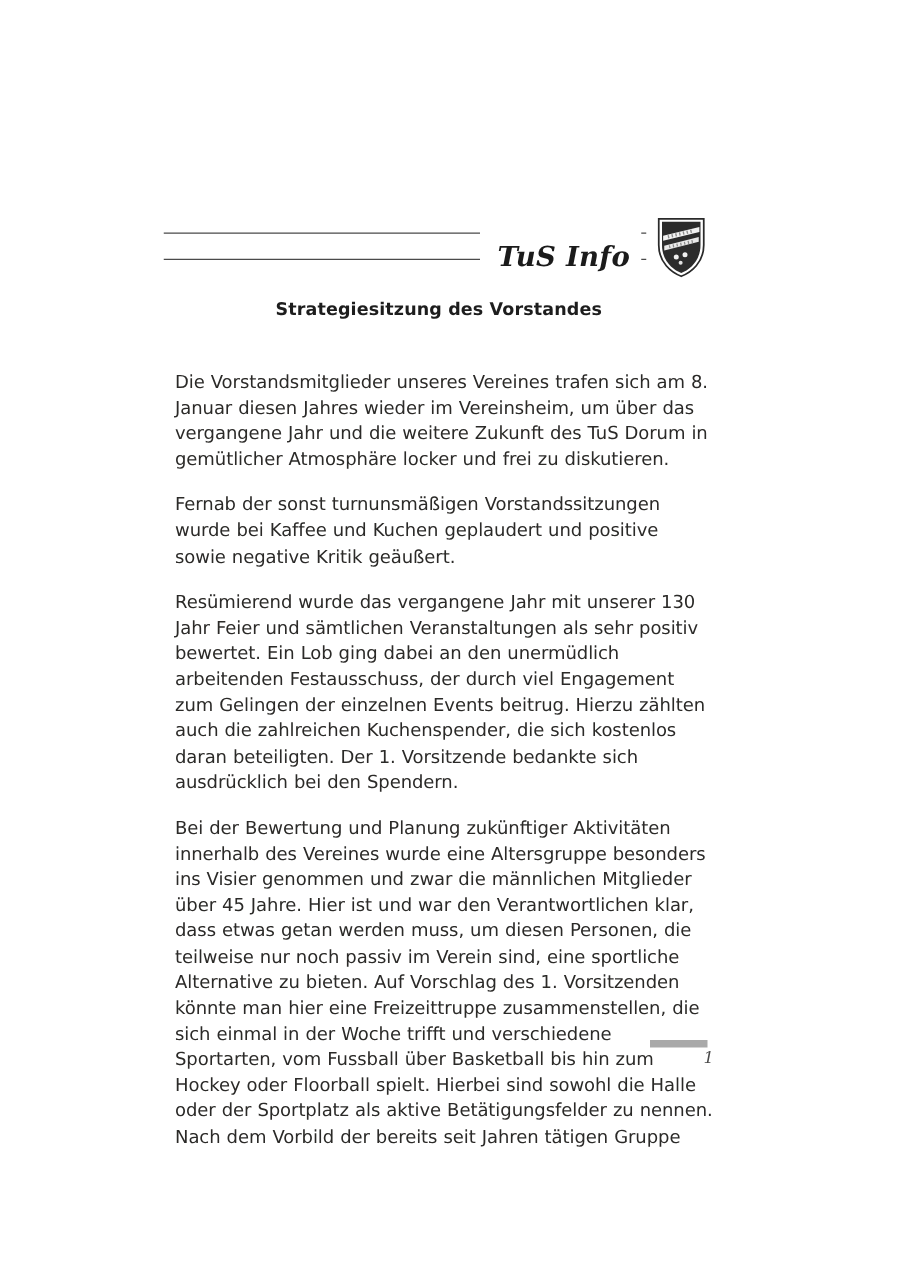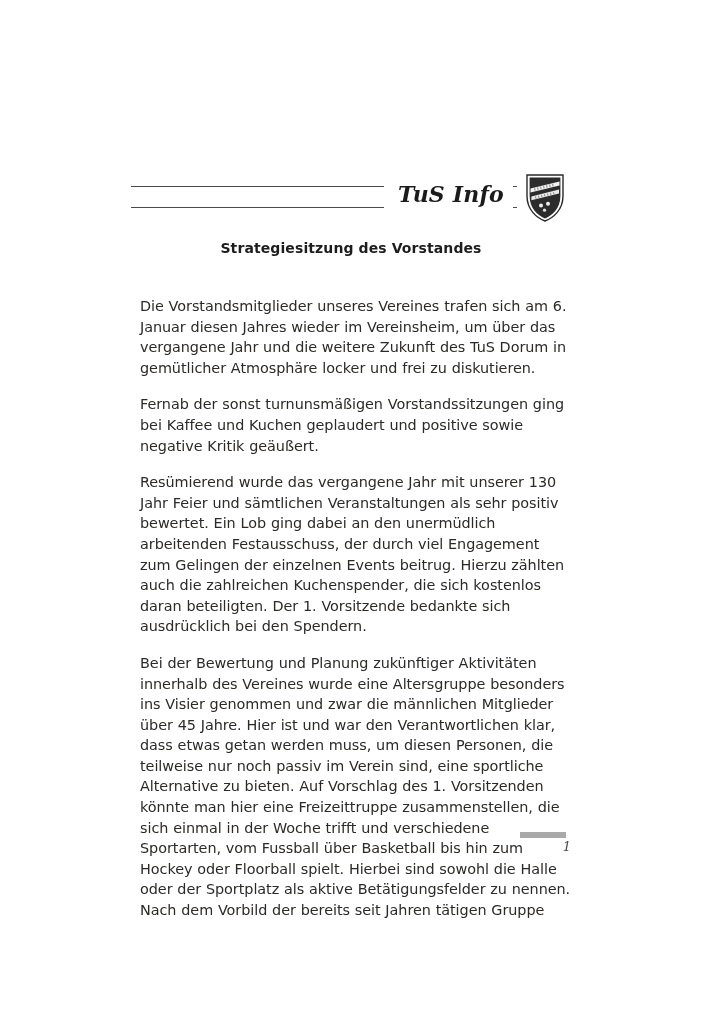--- a/index.html
+++ b/index.html
@@ -39,21 +39,21 @@
     width: 440px;
     height: 1px;
     background: #4a4a4a;
   }
   .rule.top  { top: 14px; }
   .rule.bot  { top: 35px; }
 
   .masthead-brand {
     position: absolute;
     right: 58px;
-    top: 0px;
+    top: 12px;
     height: 44px;
     display: flex;
     align-items: center;
     padding: 0 9px 0 14px;
     background: #ffffff;
   }
   .masthead-brand .brand-text {
     font-family: "DejaVu Serif", serif;
     font-weight: bold;
     font-style: italic;
@@ -180,22 +180,22 @@
           <rect x="33" y="20.9" width="1.0" height="2.3" transform="rotate(-13 33 20.9)"></rect>
           <rect x="36" y="20.2" width="1.0" height="2.3" transform="rotate(-13 36 20.2)"></rect>
         </g>
       </svg>
     </div>
   </div>
 
   <h1 class="article-title">Strategiesitzung des Vorstandes</h1>
 
   <div class="body-copy">
-    <p>Die Vorstandsmitglieder unseres Vereines trafen sich am 6. Januar diesen Jahres wieder im Vereinsheim, um über das vergangene Jahr und die weitere Zukunft des TuS Dorum in gemütlicher Atmosphäre locker und frei zu diskutieren.</p>
-    <p>Fernab der sonst turnunsmäßigen Vorstandssitzungen ging bei Kaffee und Kuchen geplaudert und positive sowie negative Kritik geäußert.</p>
+    <p>Die Vorstandsmitglieder unseres Vereines trafen sich am 8. Januar diesen Jahres wieder im Vereinsheim, um über das vergangene Jahr und die weitere Zukunft des TuS Dorum in gemütlicher Atmosphäre locker und frei zu diskutieren.</p>
+    <p>Fernab der sonst turnunsmäßigen Vorstandssitzungen wurde bei Kaffee und Kuchen geplaudert und positive sowie negative Kritik geäußert.</p>
     <p>Resümierend wurde das vergangene Jahr mit unserer 130 Jahr Feier und sämtlichen Veranstaltungen als sehr positiv bewertet. Ein Lob ging dabei an den unermüdlich arbeitenden Festausschuss, der durch viel Engagement zum Gelingen der einzelnen Events beitrug. Hierzu zählten auch die zahlreichen Kuchenspender, die sich kostenlos daran beteiligten. Der 1. Vorsitzende bedankte sich ausdrücklich bei den Spendern.</p>
     <p>Bei der Bewertung und Planung zukünftiger Aktivitäten innerhalb des Vereines wurde eine Altersgruppe besonders ins Visier genommen und zwar die männlichen Mitglieder über 45 Jahre. Hier ist und war den Verantwortlichen klar, dass etwas getan werden muss, um diesen Personen, die teilweise nur noch passiv im Verein sind, eine sportliche Alternative zu bieten. Auf Vorschlag des 1. Vorsitzenden könnte man hier eine Freizeittruppe zusammenstellen, die sich einmal in der Woche trifft und verschiedene Sportarten, vom Fussball über Basketball bis hin zum Hockey oder Floorball spielt. Hierbei sind sowohl die Halle oder der Sportplatz als aktive Betätigungsfelder zu nennen. Nach dem Vorbild der bereits seit Jahren tätigen Gruppe</p>
   </div>
 
   <div class="footer">
     <div class="footer-bar"></div>
     <div class="page-number">1</div>
   </div>
 
 </div>

